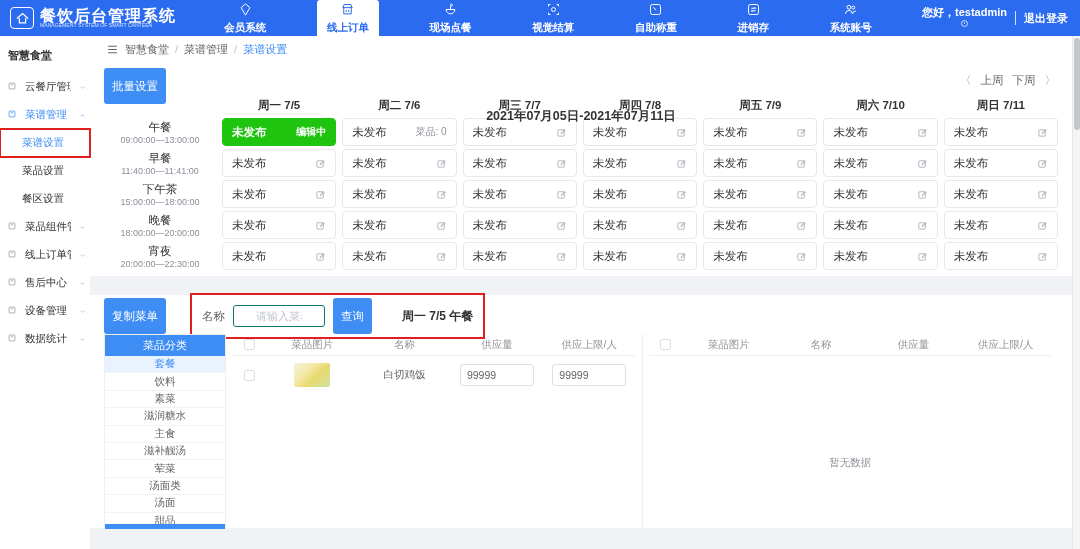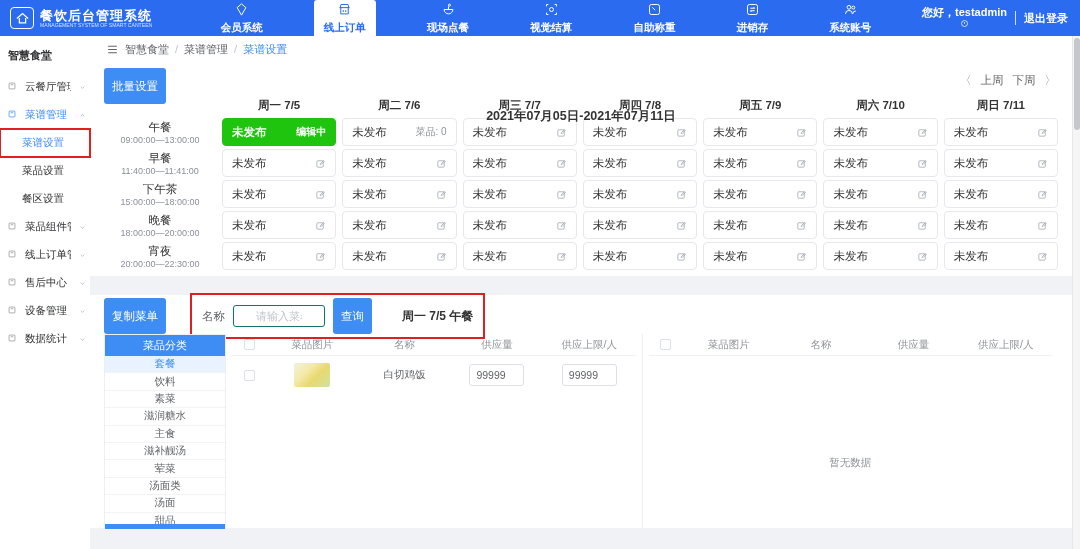--- a/index.html
+++ b/index.html
@@ -8,21 +8,21 @@
   }
   *{box-sizing:border-box; margin:0; padding:0;}
   html,body{width:1080px;height:549px;overflow:hidden;}
   body{font-family:"Liberation Sans","DejaVu Sans",sans-serif; background:var(--bg); position:relative;}
 
   
   .topbar{position:absolute;left:0;top:0;width:1080px;height:36px;background:var(--blue);display:flex;align-items:center;color:#fff;z-index:5;}
   .logo{display:flex;align-items:center;gap:6px;padding:0 10px;min-width:150px;cursor:pointer;}
   .logo-mark{width:24px;height:22px;border:1.5px solid #fff;border-radius:4px;display:flex;align-items:center;justify-content:center;}
   .logo-mark svg{width:15px;height:15px;stroke:#fff;fill:none;stroke-width:2;}
-  .logo-title{font-size:13px;font-weight:bold;letter-spacing:1px;line-height:13px;}
+  .logo-title{font-size:16px;font-weight:bold;letter-spacing:1px;line-height:13px;}
   .logo-sub{font-size:6px;transform:scale(.85);transform-origin:left;color:rgba(255,255,255,.8);white-space:nowrap;}
   .top-nav{flex:1;display:flex;align-items:stretch;justify-content:space-around;height:100%;margin:0 8px;}
   .nav-item{display:flex;flex-direction:column;align-items:center;justify-content:center;gap:2px;font-size:10.5px;font-weight:bold;padding:0 10px;cursor:pointer;}
   .nav-item svg{width:15px;height:15px;stroke:#fff;fill:none;stroke-width:1.6;}
   .nav-item.active{background:#fff;color:var(--blue);border-radius:3px 3px 0 0;}
   .nav-item.active svg{stroke:var(--blue);}
   .user-area{display:flex;align-items:center;gap:8px;padding:0 12px;font-size:11px;font-weight:bold;white-space:nowrap;}
   .greeting-wrap{display:flex;flex-direction:column;align-items:center;line-height:12px;}
   .user-badge svg{width:9px;height:9px;stroke:#fff;fill:none;stroke-width:2;}
   .divider-v{width:1px;height:14px;background:rgba(255,255,255,.8);}
@@ -89,21 +89,21 @@
   .cat-item.sel{background:#e8f3ff;color:var(--primary);}
   .cat-partial{position:absolute;left:0;bottom:0;width:100%;height:5px;background:var(--primary);}
 
   .dish-table{flex:1;padding:0 6px;display:flex;flex-direction:column;min-width:0;}
   .t-head{display:flex;align-items:center;height:22px;border-bottom:1px solid #f0f0f0;color:var(--txt3);font-size:10.5px;}
   .t-row{display:flex;align-items:center;height:38px;font-size:10.5px;color:var(--txt2);}
   .tc-cb{width:34px;display:flex;justify-content:center;flex:none;}
   .checkbox{width:11px;height:11px;border:1px solid #dcdfe6;border-radius:2px;background:#fff;display:inline-block;cursor:pointer;}
   .tc{flex:1;text-align:center;white-space:nowrap;overflow:hidden;}
   .dish-img{width:36px;height:24px;border-radius:2px;display:inline-block;vertical-align:middle;background:linear-gradient(135deg,#eef3e2 0%,#f5e9a8 35%,#e8d96f 60%,#cfe3a0 100%);}
-  .num-input{width:55px;height:22px;border:1px solid #dcdfe6;border-radius:3px;padding:0 6px;font-size:10.5px;color:var(--txt2);font-family:inherit;outline:none;}
+  .num-input{width:74px;height:22px;border:1px solid #dcdfe6;border-radius:3px;padding:0 6px;font-size:10.5px;color:var(--txt2);font-family:inherit;outline:none;}
   .v-divider{width:1px;background:#ebeef5;flex:none;}
   .empty{text-align:center;color:var(--txt3);font-size:10.5px;padding-top:100px;}
 
   
   .scrollbar{position:absolute;right:0;top:36px;width:8px;height:513px;background:#f5f5f5;border-left:1px solid #e8e8e8;z-index:6;cursor:pointer;}
   .scrollbar .thumb{position:absolute;top:2px;left:1px;width:6px;height:92px;background:#c4c7cc;border-radius:3px;}
 </style>
 </head>
 <body>
 

